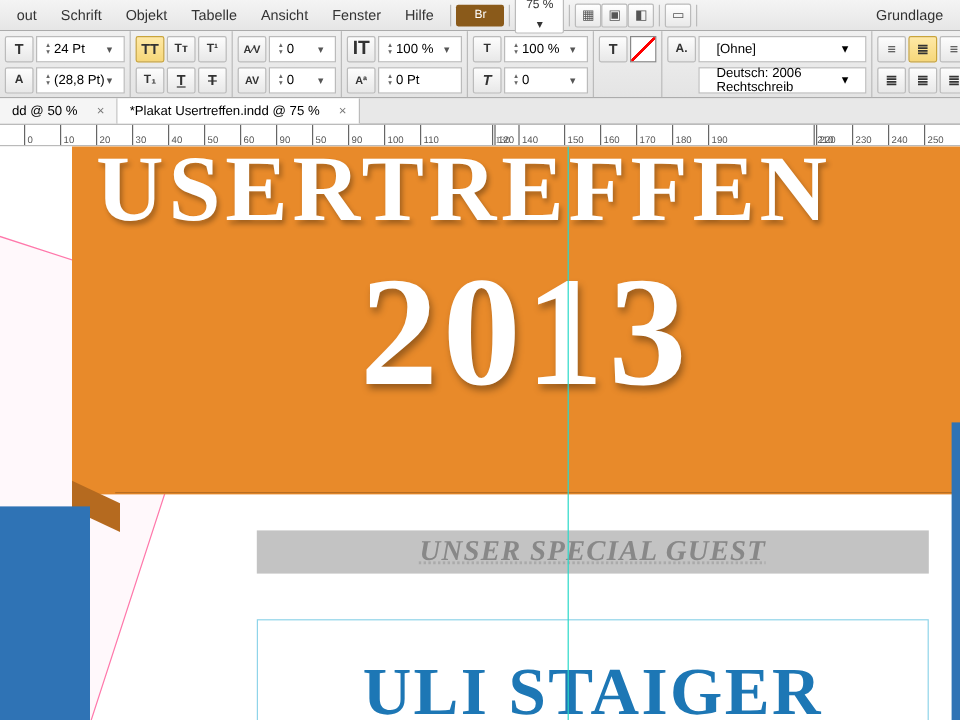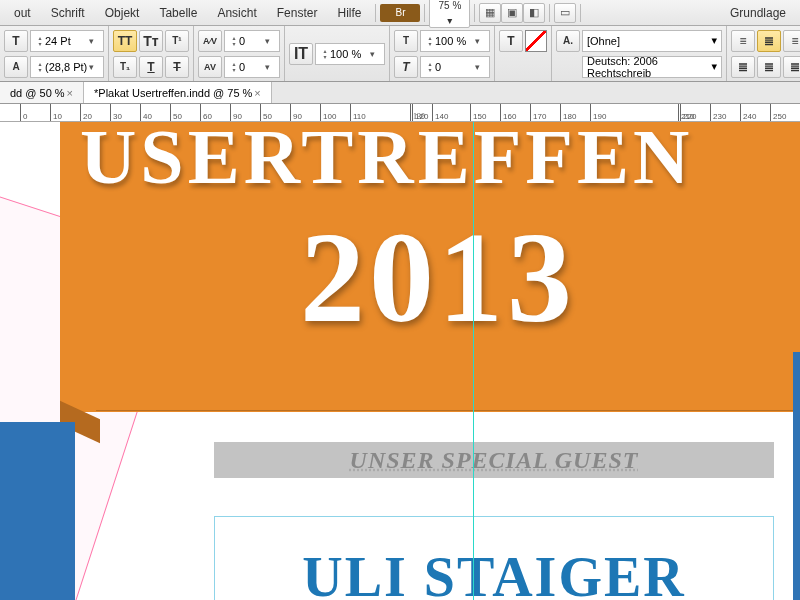--- a/index.html
+++ b/index.html
@@ -14,26 +14,26 @@
   .toolbar { height: 56px; background: linear-gradient(#f0f0f0,#e4e4e4); border-bottom:1px solid #999; display:flex; }
   .tbcol { display:flex; flex-direction:column; justify-content:center; gap:2px; padding:2px 4px; border-right:1px solid #bbb;}
   .tbrow { display:flex; align-items:center; gap:2px; height:24px; }
   .ibtn { width:24px;height:22px;border:1px solid #bbb;background:linear-gradient(#fdfdfd,#e8e8e8);border-radius:2px;display:flex;align-items:center;justify-content:center;font-size:12px;font-weight:bold;color:#333;}
   .ibtn.sel { background:linear-gradient(#ffe9a6,#f6d77a); border-color:#c9a43a;}
   .numfield { display:flex;align-items:center;gap:0;background:#fff;border:1px solid #bbb;height:22px;padding:0 4px;font-size:11px;}
   .numfield input { border:none;width:42px;font-size:11px;outline:none;background:transparent;}
   .spin { display:flex;flex-direction:column;gap:0;}
   .spin div{width:10px;height:6px;font-size:6px;line-height:6px;color:#666;text-align:center;}
   .dd { width:12px;font-size:9px;color:#555;padding:0 2px;}
-  .selbox{display:flex;align-items:center;height:22px;background:#fff;border:1px solid #bbb;font-size:11px;padding:0 4px;gap:4px;width:140px;}
+  .selbox{display:flex;align-items:center;height:22px;background:#fff;border:1px solid #bbb;font-size:11px;padding:0 14px;gap:4px;width:140px;}
   .selbox .txt{flex:1;}
   .swatch{width:22px;height:22px;border:1px solid #888;background:#fff;position:relative;}
   .swatch::after{content:'';position:absolute;left:0;top:0;width:100%;height:100%;background:linear-gradient(135deg,transparent 45%,red 45%,red 55%,transparent 55%);}
   .tabs { height:22px;background:#e8e8e8;border-bottom:1px solid #999;display:flex;font-size:11px;}
-  .tab { padding:3px 10px;border-right:1px solid #bbb;background:#f5f5f5;display:flex;align-items:center;gap:2px;cursor:pointer;}
+  .tab { padding:3px 10px;border-right:1px solid #bbb;background:#f5f5f5;display:flex;align-items:center;gap:16px;cursor:pointer;}
   .tab.active{background:#ffffff;}
   .tab .x{font-size:11px;color:#777;}
   .ruler { height:18px;background:#fff;border-bottom:1px solid #aaa;display:flex;position:relative;font-size:8px;color:#555;overflow:hidden;}
   .ruler .tick{position:absolute;top:0;height:100%;border-left:1px solid #666;padding-left:2px;display:flex;align-items:flex-end;}
   .canvas{position:relative;height:478px;background:#fff;overflow:hidden;}
   .banner{position:absolute;left:60px;top:-10px;width:900px;height:300px;background:#e88a2a;}
   .blue-l{position:absolute;left:0;top:300px;width:75px;height:300px;background:#2f73b5;}
   .blue-r{position:absolute;right:0;top:230px;width:7px;height:260px;background:#2f73b5;}
   .banner-title{position:absolute;left:80px;top:-10px;width:900px;font-family:Georgia,'Times New Roman',serif;font-weight:bold;color:#fff;font-size:78px;letter-spacing:4px;text-shadow:2px 4px 4px rgba(0,0,0,0.3);}
   .banner-year{position:absolute;left:300px;top:80px;font-family:Georgia,'Times New Roman',serif;font-weight:bold;color:#fff;font-size:130px;text-shadow:2px 4px 6px rgba(0,0,0,0.35);letter-spacing:4px;}
@@ -96,21 +96,21 @@
             <div>▾</div>
           </div>
         <input value="(28,8 Pt)" style="">
         <span class="dd">▾</span>
       </div>
     </div>
   </div>
   <div class="tbcol">
     <div class="tbrow">
       <div class="ibtn sel">TT</div>
-      <div class="ibtn" style="font-size:14px;">Tᴛ</div>
+      <div class="ibtn" style="font-size:10px;">Tᴛ</div>
       <div class="ibtn" style="font-size:10px;">T¹</div>
     </div>
     <div class="tbrow">
       <div class="ibtn" style="font-size:10px;">T₁</div>
       <div class="ibtn" style="text-decoration:underline;">T</div>
       <div class="ibtn" style="text-decoration:line-through;">T</div>
     </div>
   </div>
   <div class="tbcol">
     <div class="tbrow">
@@ -139,20 +139,30 @@
   <div class="tbcol">
     <div class="tbrow">
       <div class="ibtn" style="font-size:16px;">IT</div>
       <div class="numfield" style="width:70px">
         <div class="spin">
             <div>▴</div>
             <div>▾</div>
           </div>
         <input style="width: 38px;" value="100 %">
         <span class="dd">▾</span>
+      </div>
+    </div>
+    <div class="tbrow">
+      <div class="ibtn" style="font-size:9px;">Aª</div>
+      <div class="numfield" style="width:70px">
+        <div class="spin">
+            <div>▴</div>
+            <div>▾</div>
+          </div>
+        <input style="width: 38px;" value="0 Pt">
       </div>
     </div>
   </div>
   <div class="tbcol">
     <div class="tbrow">
       <div class="ibtn" style="font-size:10px;">T</div>
       <div class="numfield" style="width:70px">
         <div class="spin">
             <div>▴</div>
             <div>▾</div>

